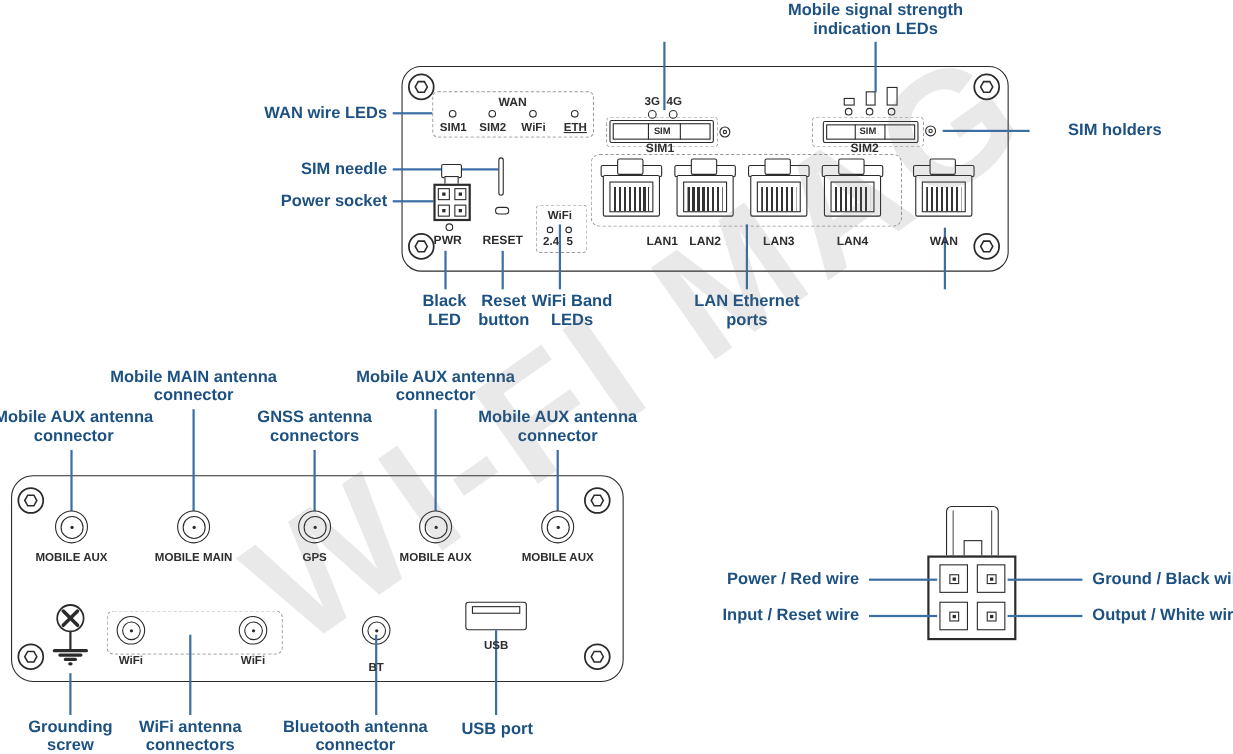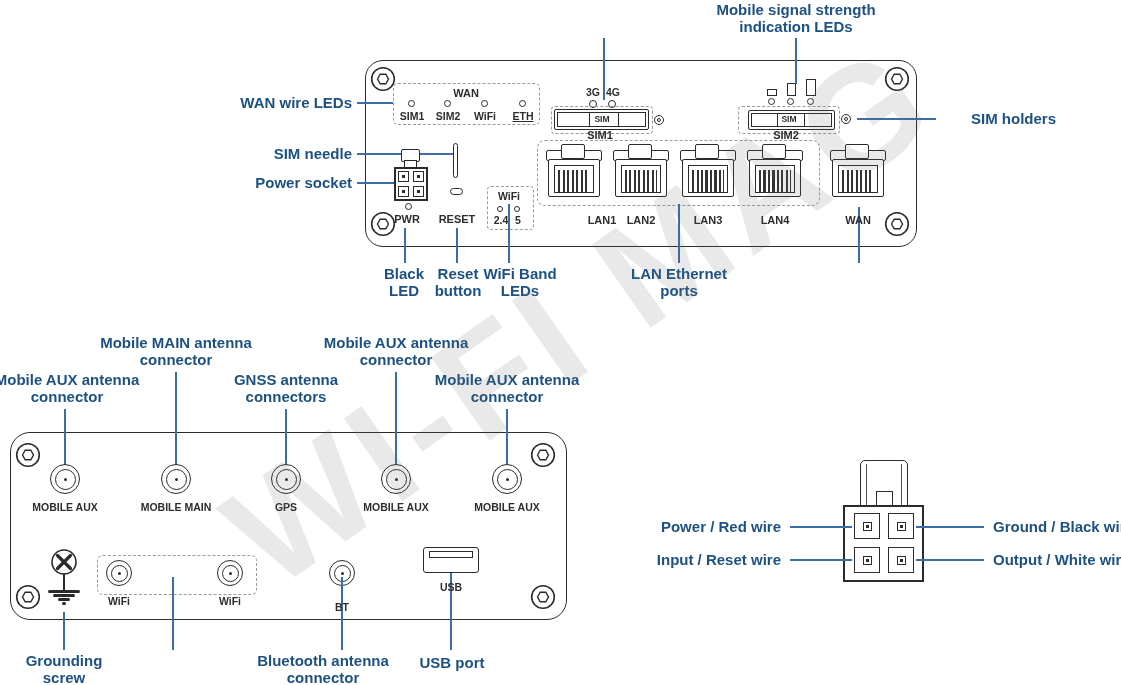--- a/index.html
+++ b/index.html
@@ -306,20 +306,22 @@
   <div class="c cc" style="left:176px;top:334px;">Mobile MAIN antenna
 connector</div>
   <div class="c cc" style="left:286px;top:371px;">GNSS antenna
 connectors</div>
   <div class="c cc" style="left:396px;top:334px;">Mobile AUX antenna
 connector</div>
   <div class="c cc" style="left:507px;top:371px;">Mobile AUX antenna
 connector</div>
   <div class="c cc" style="left:64px;top:652px;">Grounding
 screw</div>
+  <div class="c cc" style="left:173px;top:652px;">WiFi antenna
+connectors</div>
   <div class="c cc" style="left:323px;top:652px;">Bluetooth antenna
 connector</div>
   <div class="c cc" style="left:452px;top:654px;">USB port</div>
 
   <div class="bar" style="left:860px;top:460px;width:48px;height:46px;border-width:1.7px;border-radius:5px 5px 0 0;"></div>
   <div class="abs" style="left:866px;top:464px;width:1.2px;height:41px;background:#555;"></div>
   <div class="abs" style="left:901px;top:464px;width:1.2px;height:41px;background:#555;"></div>
   <div class="bar" style="left:876px;top:491px;width:17px;height:15px;border-width:1.7px;"></div>
   <div class="bar" style="left:843px;top:505px;width:81px;height:77px;border-width:2px;"></div>
   <div class="pin" style="left:854px;top:513px;">

